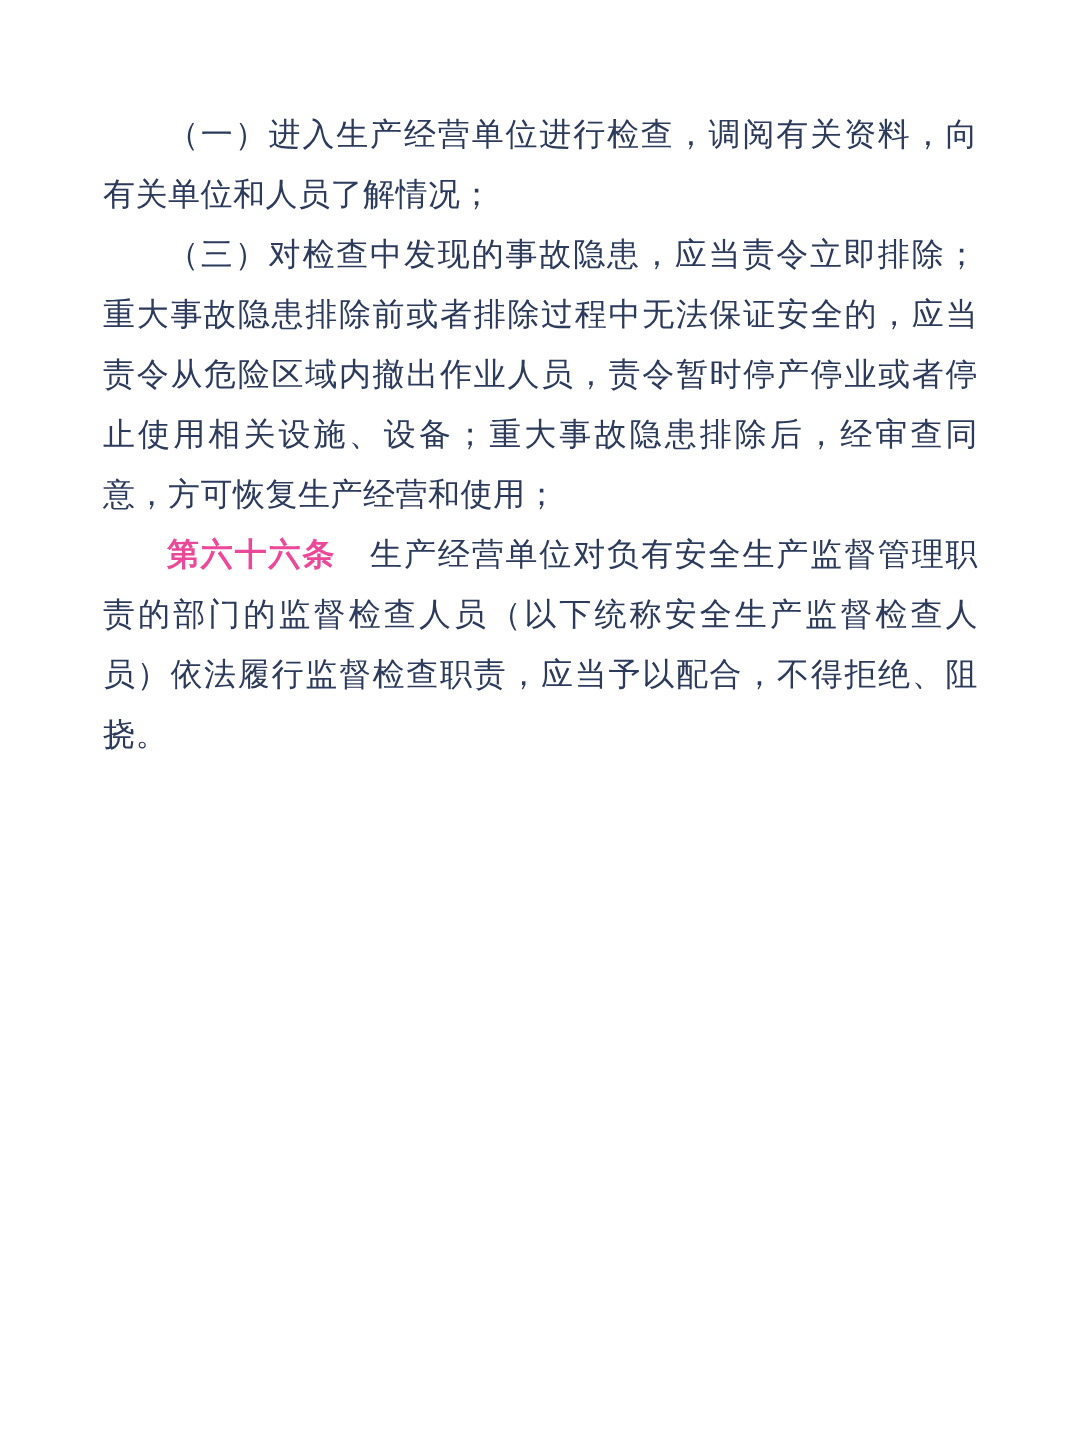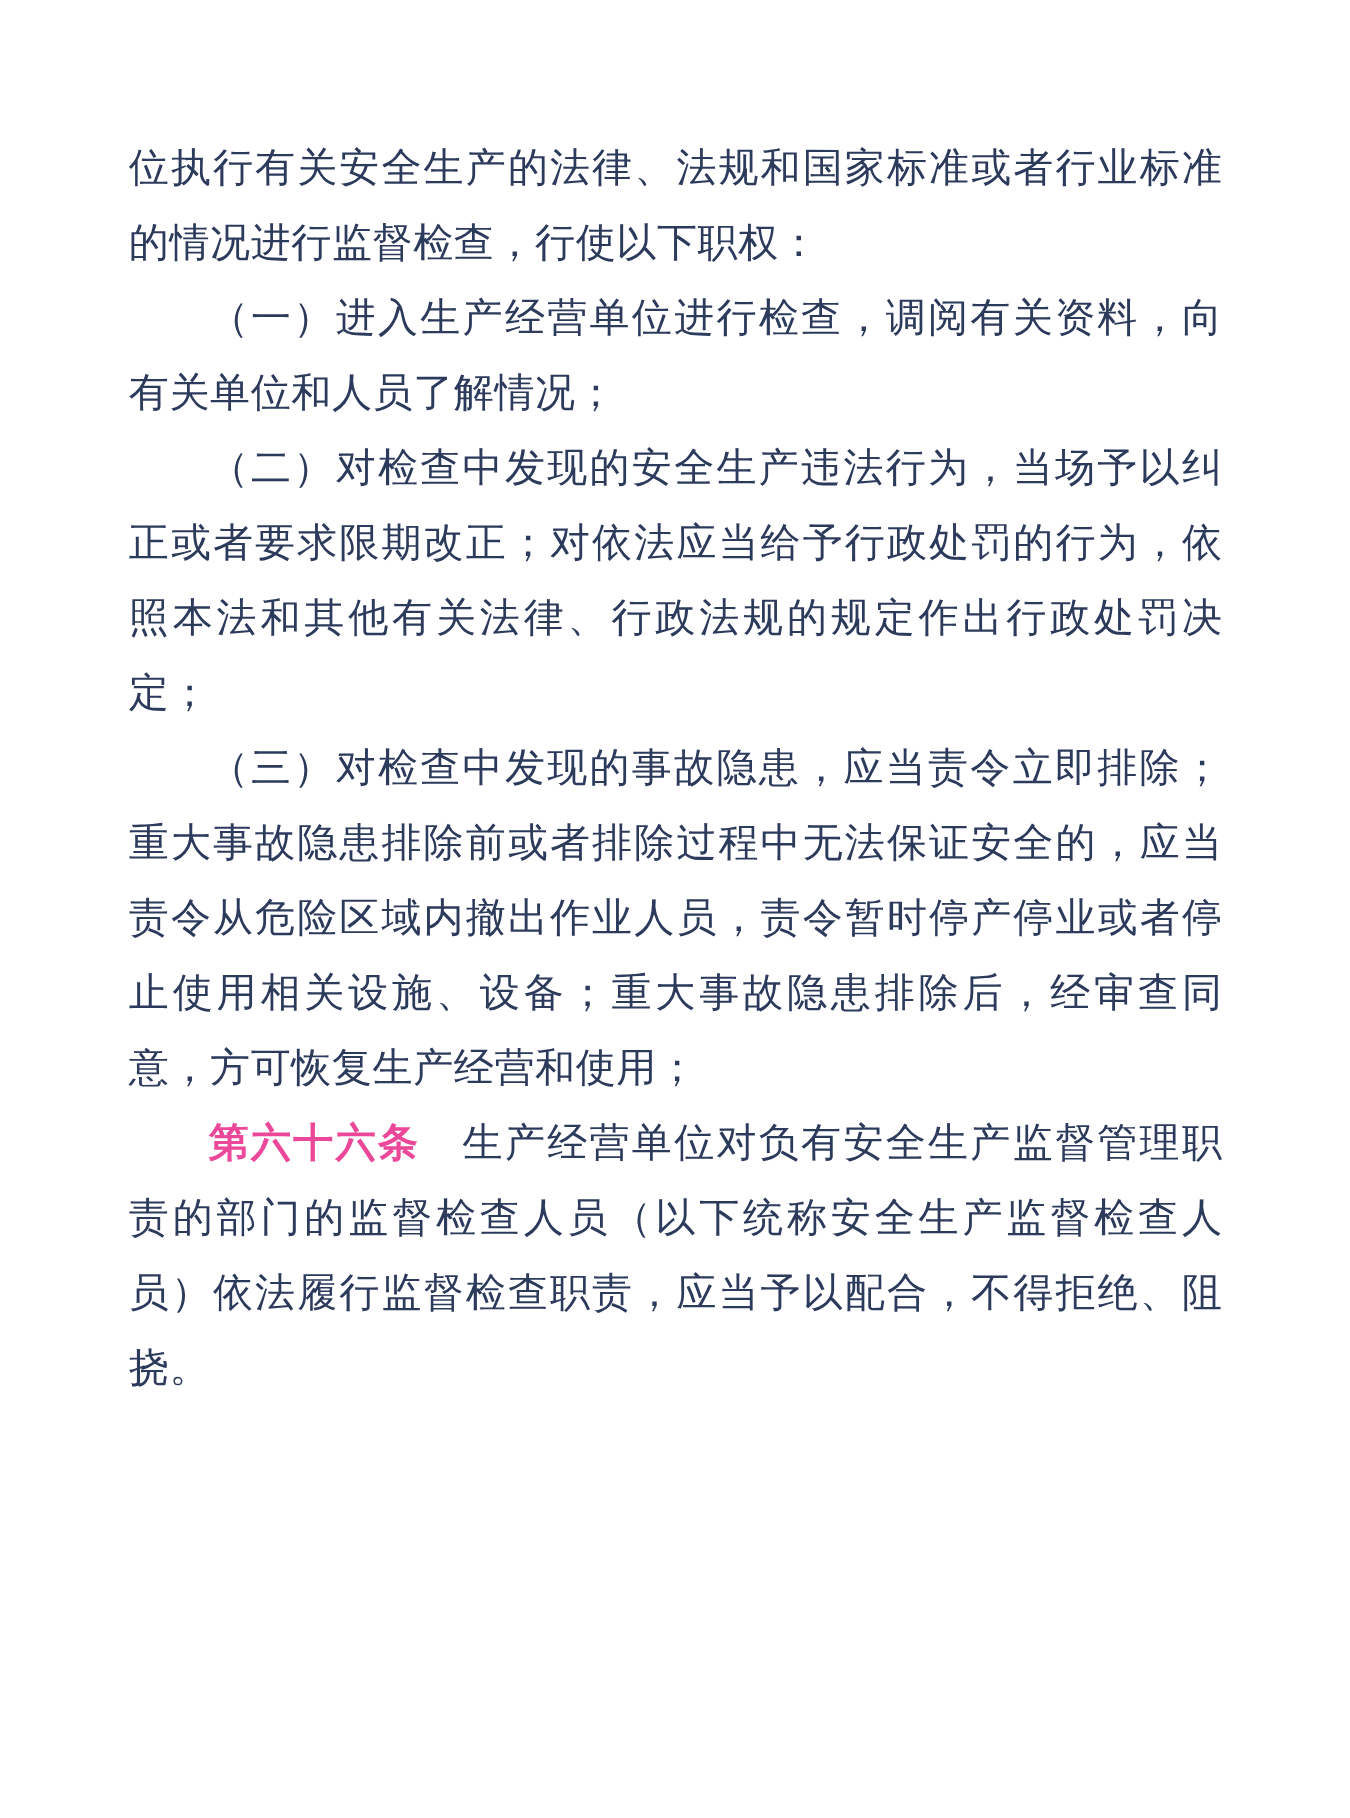--- a/index.html
+++ b/index.html
@@ -36,25 +36,23 @@
   .article-no {
     font-family: "DejaVu Sans", "Liberation Sans", sans-serif;
     font-weight: 700;
     color: #ec4899;
   }
 </style>
 </head>
 <body>
 
 <div class="page">
-  <p>位执行有关安全生产的法律、法规和国家标准或者行业标准的情况进行监督检查，行使以下职权：</p>
 
   <p class="indent">（一）进入生产经营单位进行检查，调阅有关资料，向有关单位和人员了解情况；</p>
 
-  <p class="indent">（二）对检查中发现的安全生产违法行为，当场予以纠正或者要求限期改正；对依法应当给予行政处罚的行为，依照本法和其他有关法律、行政法规的规定作出行政处罚决定；</p>
 
   <p class="indent">（三）对检查中发现的事故隐患，应当责令立即排除；重大事故隐患排除前或者排除过程中无法保证安全的，应当责令从危险区域内撤出作业人员，责令暂时停产停业或者停止使用相关设施、设备；重大事故隐患排除后，经审查同意，方可恢复生产经营和使用；</p>
 
 
 
   <p class="indent">
     <strong class="article-no">第六十六条</strong><span>　生产经营单位对负有安全生产监督管理职责的部门的监督检查人员（以下统称安全生产监督检查人员）依法履行监督检查职责，应当予以配合，不得拒绝、阻挠。</span>
   </p>
 </div>
 

